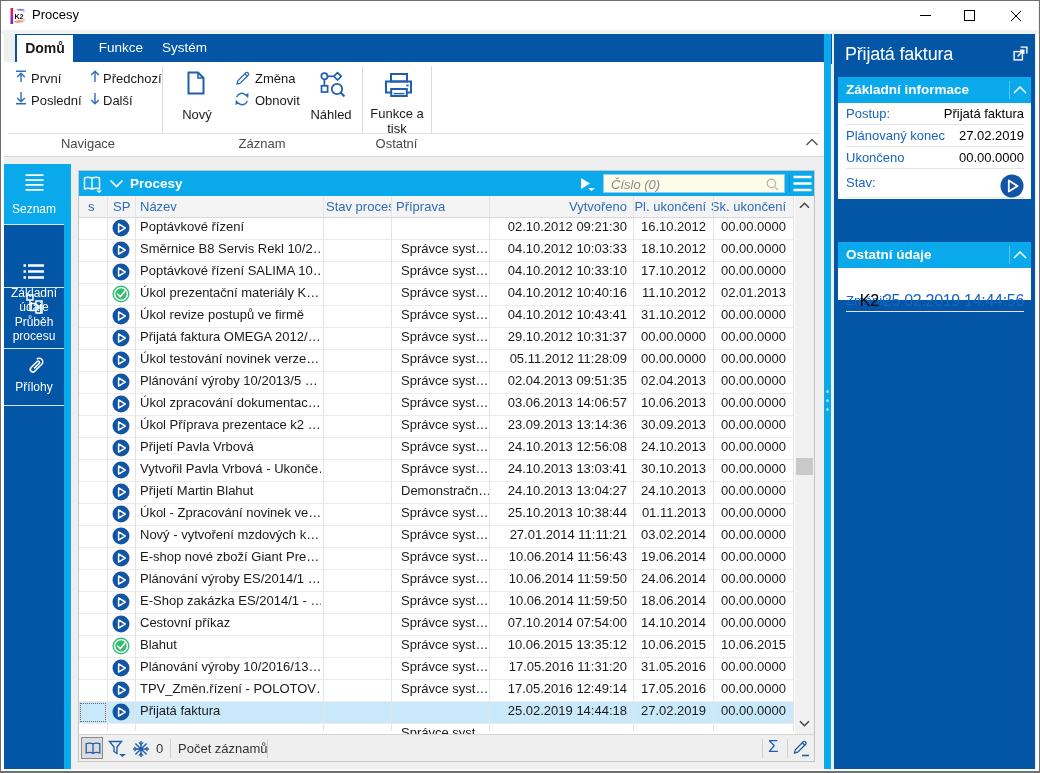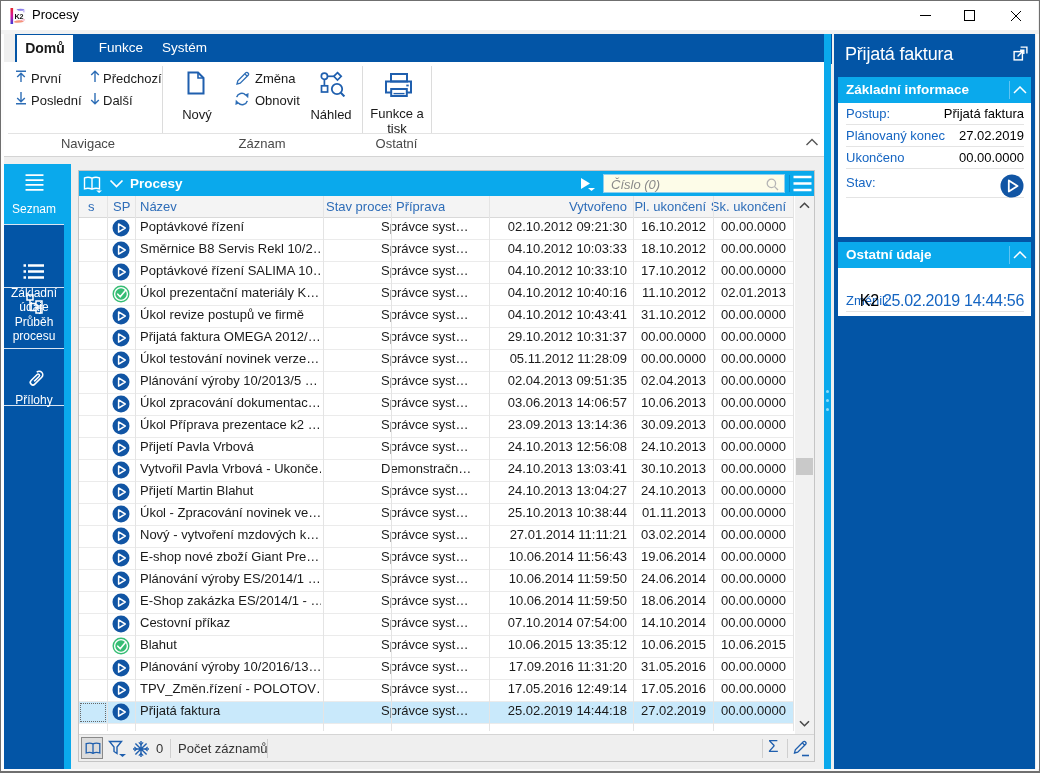--- a/index.html
+++ b/index.html
@@ -33,21 +33,21 @@
 #ttoolbar { position:absolute; left:0; top:0; width:735px; height:25px; background:#0aa9ec; }
 #searchbox { position:absolute; left:524px; top:3px; width:182px; height:19px; background:#fdfce8; border:1px solid #8ecfed; }
 #searchbox span { position:absolute; left:7px; top:2px; font-style:italic; color:#8a8a8a; font-size:13px; }
 #thead { position:absolute; left:0; top:25px; width:715px; height:22px; background:#f4f4f4; border-bottom:1px solid #d9d9d9; }
 .hcell { position:absolute; top:0; height:22px; font-size:13px; color:#2e6db8; line-height:21px; overflow:hidden; white-space:nowrap; }
 #tbody { position:absolute; left:0; top:47px; width:715px; height:513px; background:#fff; }
 .row { position:absolute; left:0; width:715px; height:22px; border-bottom:1px solid #ebebeb; font-size:13px; color:#1a1a1a; line-height:18px; white-space:nowrap; }
 .row.sel { background:#c9e9fb; }
 .row .ic { position:absolute; left:33px; top:1px; width:18px; height:18px; }
 .c-name { position:absolute; left:61px; width:181px; overflow:hidden; }
-.c-who  { position:absolute; left:302px; width:92px; overflow:hidden; }
+.c-who  { position:absolute; left:322px; width:92px; overflow:hidden;margin-top:22px; }
 .c-created { position:absolute; left:415px; width:133px; text-align:right; }
 .c-plan { position:absolute; left:495px; width:132px; text-align:right; }
 .c-sk { position:absolute; left:575px; width:132px; text-align:right; }
 .colline { position:absolute; top:25px; width:1px; height:535px; background:#e4e4e4; }
 .collineh { position:absolute; top:25px; width:1px; height:22px; background:#d5d5d5; }
 .focuscell { position:absolute; left:1px; top:1px; width:26px; height:19px; border:1px dotted #666; }
 
 #vsb { position:absolute; left:716px; top:25px; width:19px; height:538px; background:#f1f1f1; }
 #vsb .thumb { position:absolute; left:1px; top:262px; width:17px; height:17px; background:#c9c9c9; }
 
@@ -210,21 +210,21 @@
   <div class="sitem" style="top:124px;height:60px;">
     <svg class="abs" style="left:22px;top:6px" width="17" height="20" viewBox="0 0 17 20">
         <rect x="1" y="1" width="6" height="5" fill="none" stroke="#fff" stroke-width="1.5"></rect>
         <path d="M4 6 V16.5 M4 9.5 H10 M4 16.5 H10" fill="none" stroke="#fff" stroke-width="1.5"></path>
         <rect x="10" y="7" width="6" height="5" fill="none" stroke="#fff" stroke-width="1.5"></rect>
         <rect x="10" y="14" width="6" height="5" fill="none" stroke="#fff" stroke-width="1.5"></rect>
       </svg>
     <div class="lbl" style="top:27px">Průběh<br>procesu</div>
   </div>
   <div class="ssep" style="top:184px"></div>
-  <div class="sitem" style="top:195px;height:56px;">
+  <div class="sitem" style="top:182px;height:56px;">
     <svg class="abs" style="left:21px;top:8px" width="21" height="23" viewBox="0 0 21 23">
         <g transform="rotate(45 10.5 11.5)">
           <path d="M7 6.2 a3.5 3.5 0 0 1 7 0 V16 a2.6 2.6 0 0 1 -5.2 0 V7.5 a1.4 1.4 0 0 1 2.8 0 V14.5" fill="none" stroke="#fff" stroke-width="1.6"></path>
         </g>
       </svg>
     <div class="lbl" style="top:34px">Přílohy</div>
   </div>
   <div class="ssep" style="top:241px"></div>
 </div>
 <div id="sidecyan"></div>
@@ -530,21 +530,21 @@
       </div>
 <div class="row" style="top:440px">
         <div class="ic">
           <svg width="18" height="18" viewBox="0 0 18 18">
             <circle cx="9" cy="9" r="8.5" fill="#1155a4"></circle>
             <path d="M6.6 4.9 L13.2 9 L6.6 13.1 Z" fill="none" stroke="#fff" stroke-width="1.5" stroke-linejoin="round"></path>
           </svg>
         </div>
         <div class="c-name">Plánování výroby 10/2016/13…</div>
         <div class="c-who">Správce syst…</div>
-        <div class="c-created">17.09.2016 11:31:20</div>
+        <div class="c-created">17.05.2016 11:31:20</div>
         <div class="c-plan">31.05.2016</div>
         <div class="c-sk">00.00.0000</div>
       </div>
 <div class="row" style="top:462px">
         <div class="ic">
           <svg width="18" height="18" viewBox="0 0 18 18">
             <circle cx="9" cy="9" r="8.5" fill="#1155a4"></circle>
             <path d="M6.6 4.9 L13.2 9 L6.6 13.1 Z" fill="none" stroke="#fff" stroke-width="1.5" stroke-linejoin="round"></path>
           </svg>
         </div>
@@ -627,39 +627,39 @@
   <div id="rtitle">Přijatá faktura</div>
   <svg class="abs" style="left:179px;top:12px" width="15" height="15" viewBox="0 0 15 15">
       <g fill="none" stroke="#fff" stroke-width="1.4">
         <path d="M7.6 1.1 H13.9 V7.4"></path>
         <rect x="1.1" y="5.6" width="8.3" height="8.3"></rect>
         <path d="M4.6 10.4 L10.4 4.6"></path>
         <path d="M7.1 4.2 H10.8 V7.9"></path>
       </g>
     </svg>
 
-  <div class="card" style="top:43px;height:160px;">
+  <div class="card" style="top:43px;height:122px;">
     <div class="cardhead"><span>Základní informace</span>
       <div class="chsep"></div>
       <svg class="abs" style="right:4px;top:9px" width="14" height="8" viewBox="0 0 14 8">
           <path d="M1 7 L7 1 L13 7" fill="none" stroke="#fff" stroke-width="1.5"></path>
         </svg>
     </div>
     <div class="crow" style="top:26px;"><span class="lab">Postup:</span><span class="val">Přijatá faktura</span></div>
     <div class="crow" style="top:48px;"><span class="lab">Plánovaný konec</span><span class="val">27.02.2019</span></div>
     <div class="crow" style="top:70px;"><span class="lab">Ukončeno</span><span class="val">00.00.0000</span></div>
     <div class="crow" style="top:92px;height:29px;line-height:28px;"><span class="lab">Stav:</span>
       <svg class="abs" style="right:0;top:5px" width="24" height="24" viewBox="0 0 24 24">
           <circle cx="12" cy="12" r="11.5" fill="#1155a4"></circle>
           <path d="M8.8 6.5 L17.5 12 L8.8 17.5 Z" fill="none" stroke="#fff" stroke-width="1.8" stroke-linejoin="round"></path>
         </svg>
     </div>
   </div>
 
-  <div class="card" style="top:208px;height:74px;">
+  <div class="card" style="top:208px;height:58px;">
     <div class="cardhead"><span>Ostatní údaje</span>
       <div class="chsep"></div>
       <svg class="abs" style="right:4px;top:9px" width="14" height="8" viewBox="0 0 14 8">
           <path d="M1 7 L7 1 L13 7" fill="none" stroke="#fff" stroke-width="1.5"></path>
         </svg>
     </div>
     <div class="crow" style="top:48px;"><span class="lab">Změnil:</span><span class="val" style="font-size:16px;letter-spacing:-0.3px;"><span style="color:#000">K2 </span><span style="color:#1565c2">25.02.2019 14:44:56</span></span></div>
   </div>
 </div>
 

